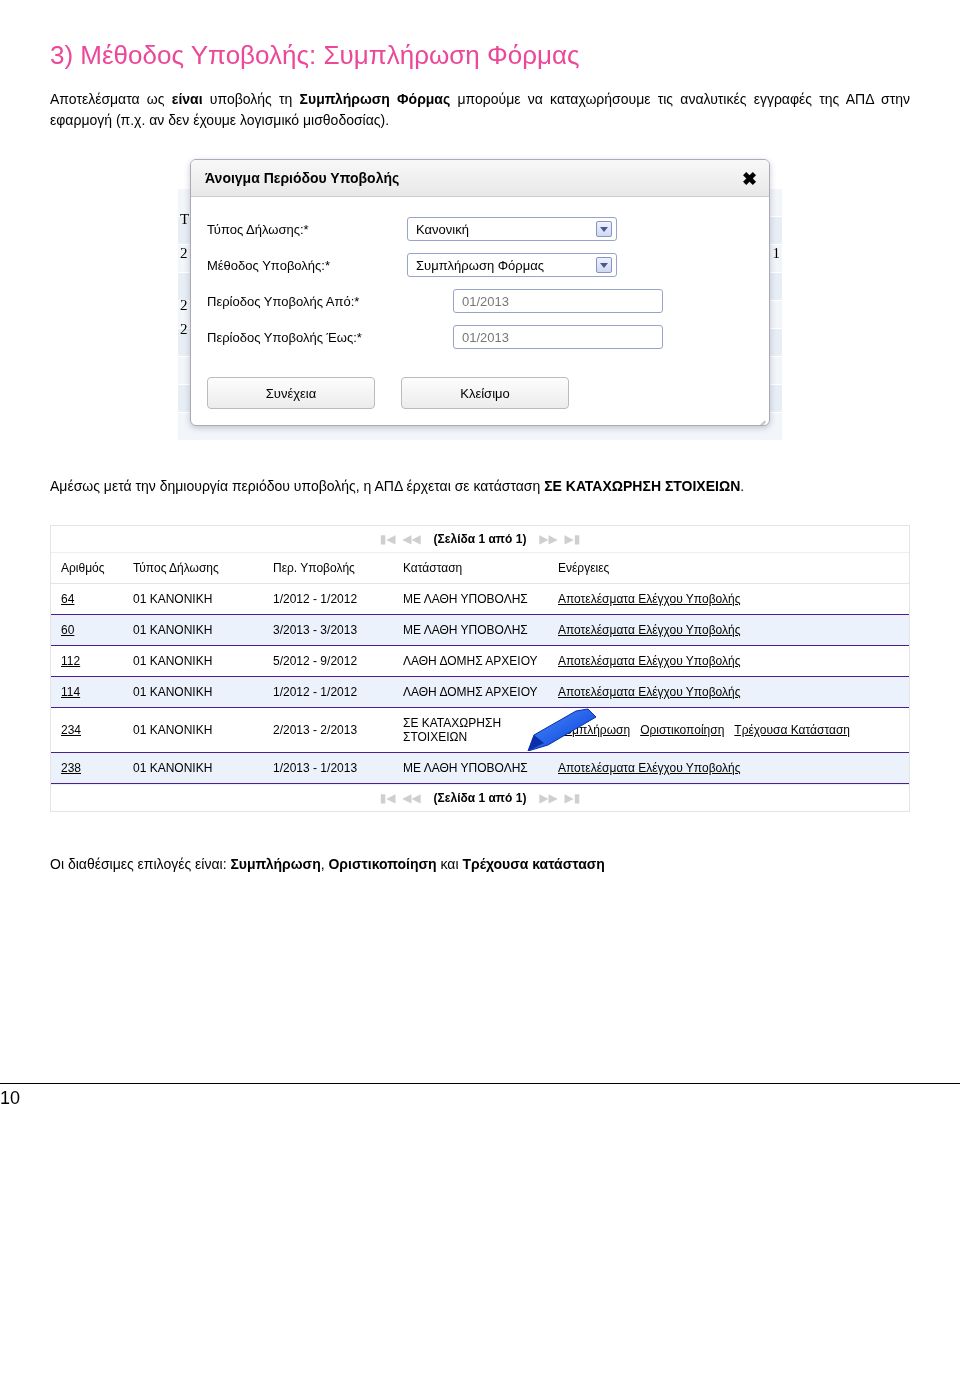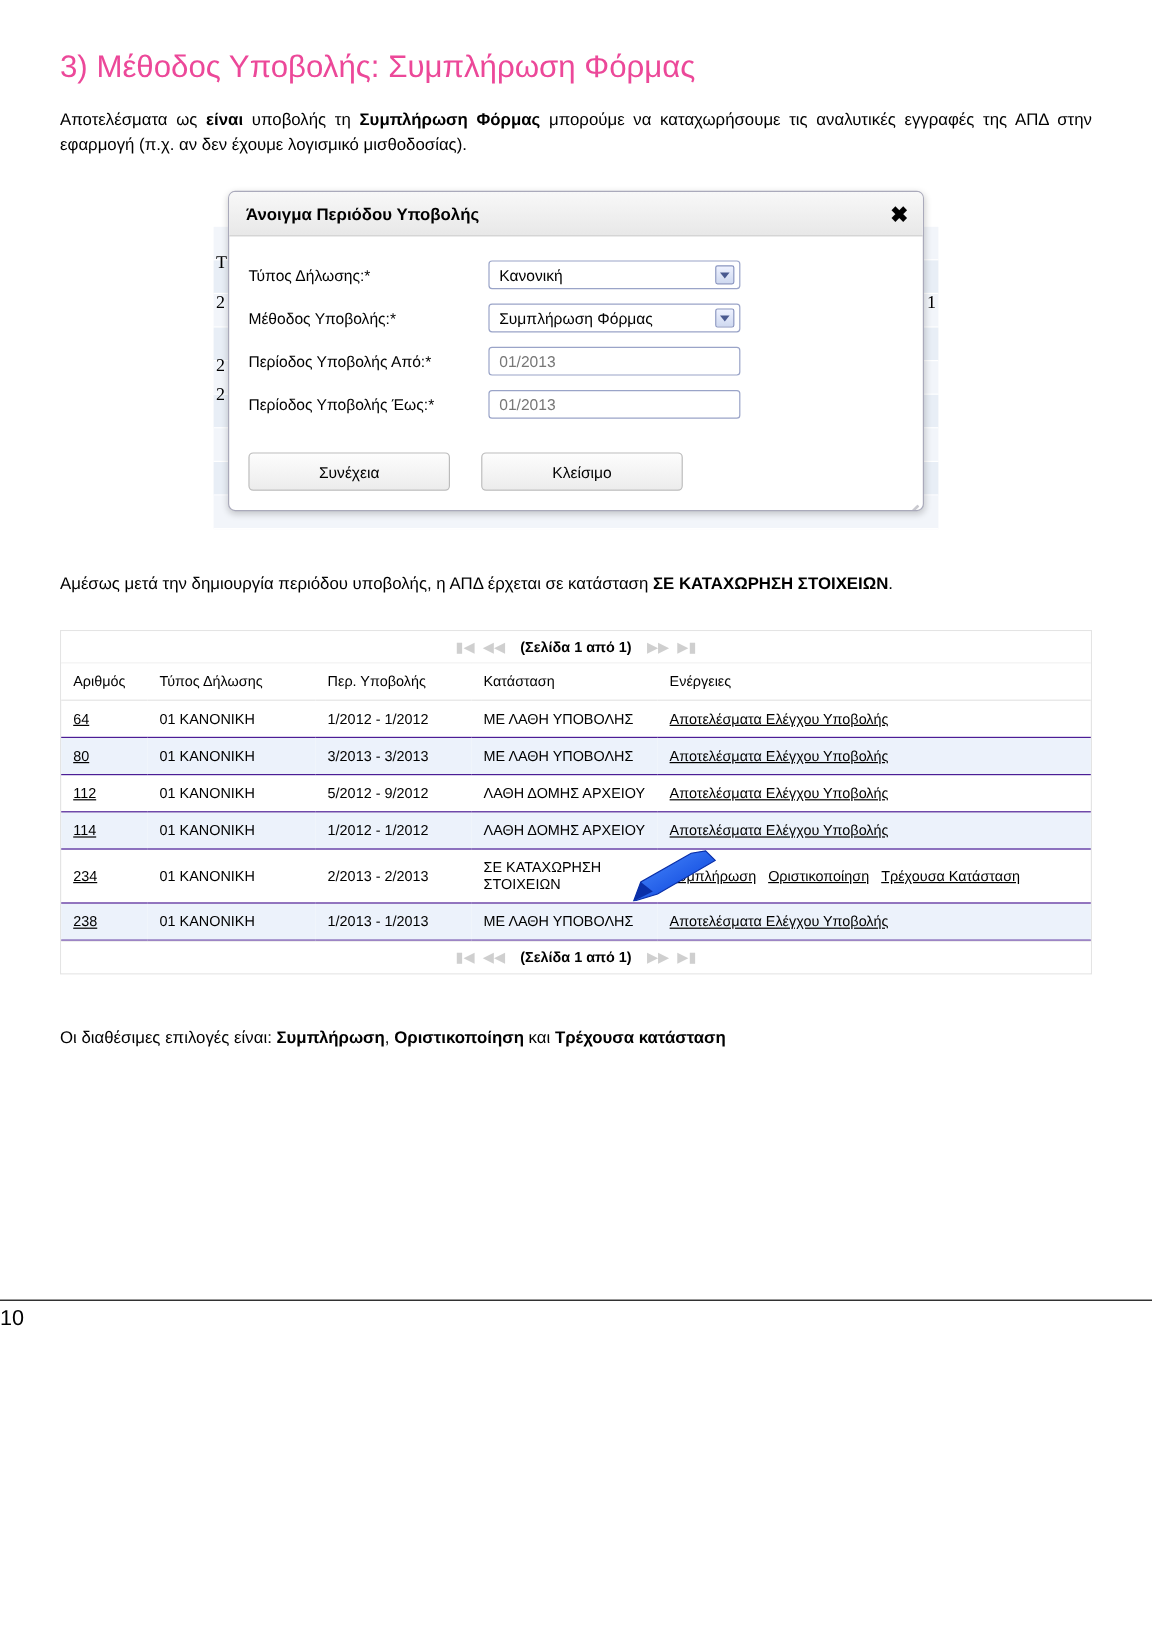--- a/index.html
+++ b/index.html
@@ -123,20 +123,21 @@
     border-top: 5px solid #4a5a90;
   }
   .text-input {
     border: 1px solid #9aa4c8;
     border-radius: 3px;
     height: 24px;
     padding: 0 8px;
     font-size: 13px;
     width: 100%;
     color: #777;
+    margin-left: 46px;
   }
   .dialog-buttons {
     display: flex;
     gap: 26px;
     padding: 12px 24px 16px 16px;
   }
   .dlg-btn {
     flex: 0 0 168px;
     height: 32px;
     border: 1px solid #bbb;
@@ -344,21 +345,21 @@
         </thead>
         <tbody id="grid-body">
             <tr>
               <td><span class="link">64</span></td>
               <td>01 ΚΑΝΟΝΙΚΗ</td>
               <td>1/2012 - 1/2012</td>
               <td>ΜΕ ΛΑΘΗ ΥΠΟΒΟΛΗΣ</td>
               <td class="actions-cell"><span class="link">Αποτελέσματα Ελέγχου Υποβολής</span></td>
             </tr>
             <tr>
-              <td><span class="link">80</span></td>
+              <td><span class="link">60</span></td>
               <td>01 ΚΑΝΟΝΙΚΗ</td>
               <td>3/2013 - 3/2013</td>
               <td>ΜΕ ΛΑΘΗ ΥΠΟΒΟΛΗΣ</td>
               <td class="actions-cell"><span class="link">Αποτελέσματα Ελέγχου Υποβολής</span></td>
             </tr>
             <tr>
               <td><span class="link">112</span></td>
               <td>01 ΚΑΝΟΝΙΚΗ</td>
               <td>5/2012 - 9/2012</td>
               <td>ΛΑΘΗ ΔΟΜΗΣ ΑΡΧΕΙΟΥ</td>

